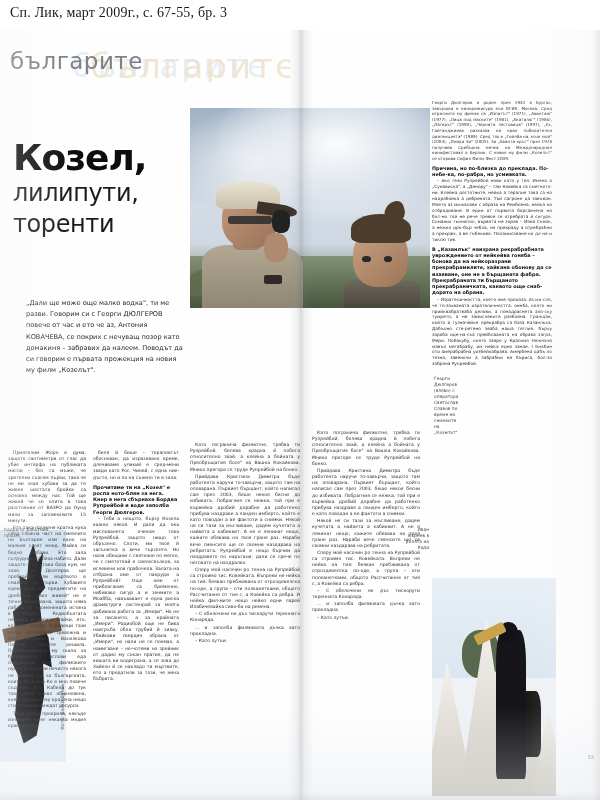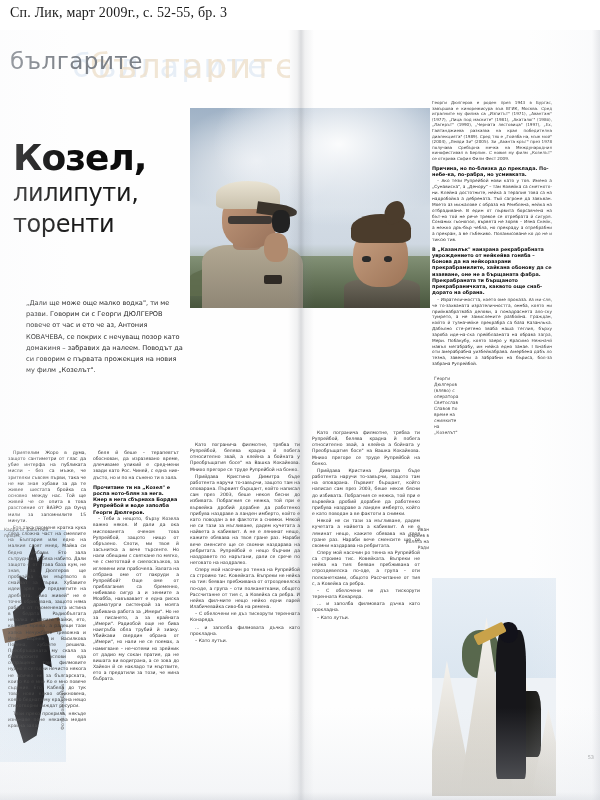--- a/index.html
+++ b/index.html
@@ -281,21 +281,21 @@
     background:
       linear-gradient(to bottom,rgba(250,250,252,0) 88%,rgba(222,226,232,.35) 100%),
       linear-gradient(to right,rgba(246,247,250,.25),rgba(255,255,255,0) 12%,rgba(255,255,255,0) 88%,rgba(240,242,246,.3));
   }
 </style>
 </head>
 <body>
 
 <div id="page">
 
-  <div class="source-line">Сп. Лик, март 2009г., с. 52-55, бр. 3</div>
+  <div class="source-line">Сп. Лик, март 2009г., с. 67-55, бр. 3</div>
 
   <div class="spread">
 
     <div class="page-left"></div>
     <div class="page-right"></div>
 
     <div class="masthead">
       <span class="ghost2">българите</span>
       <span class="ghost">българите</span>
       <span class="word">българите</span>

